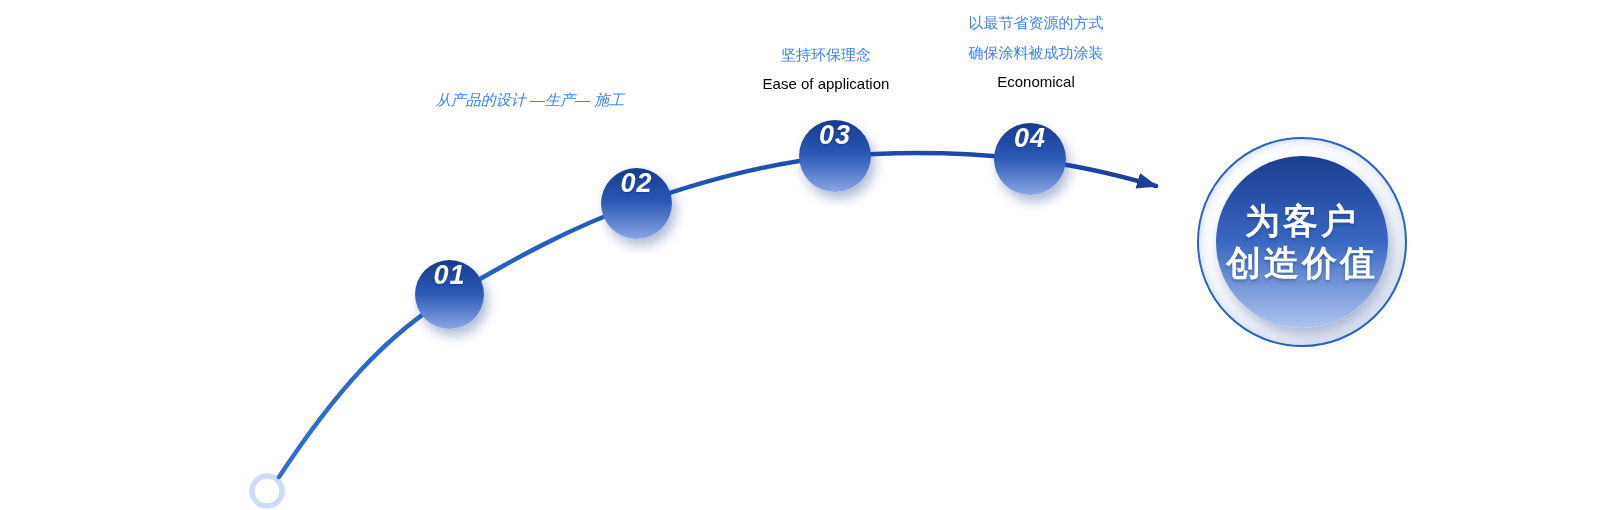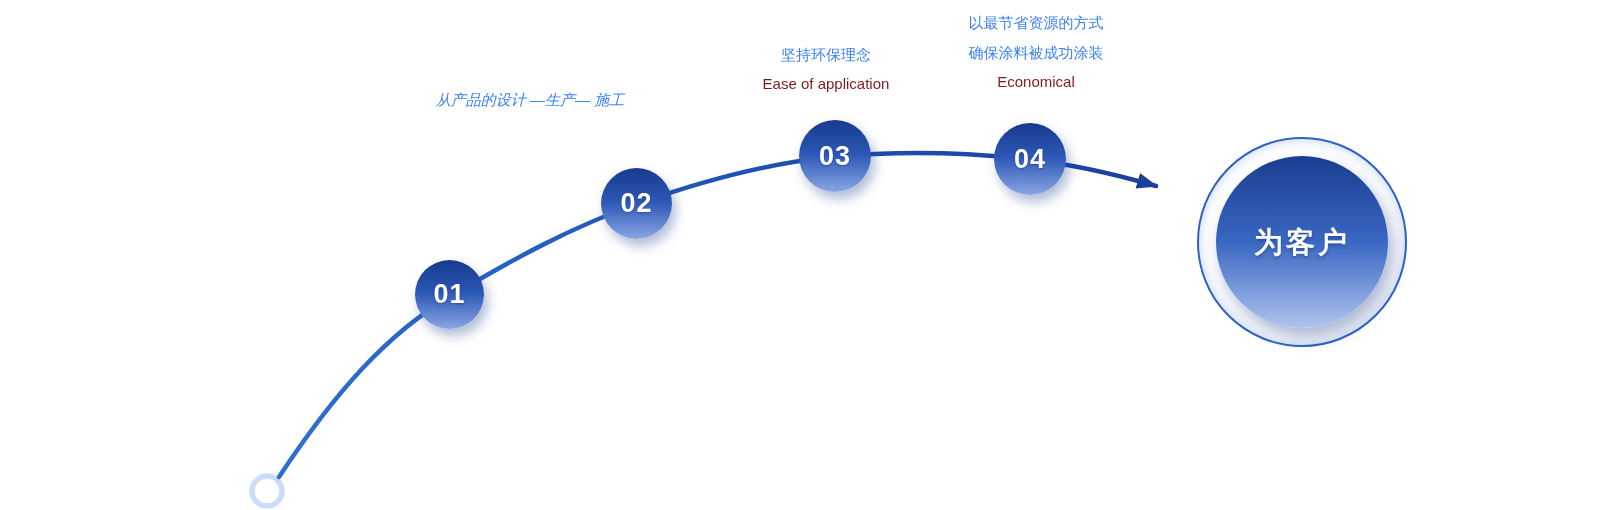--- a/index.html
+++ b/index.html
@@ -14,21 +14,21 @@
     overflow:hidden;
   }
   .curve-svg{position:absolute;left:0;top:0;z-index:1;}
 
   
   .step-circle{
     position:absolute;z-index:2;
     width:72px;height:72px;border-radius:50%;
     background:linear-gradient(180deg,#173a8e 0%,#2c58b6 48%,#8aa6e4 100%);
     box-shadow:4px 7px 12px rgba(30,60,140,0.35);
-    display:flex;align-items:center;justify-content:center;
+    display:flex;justify-content:center;font-style:italic;
   }
   .step-circle .num{
     color:#ffffff;font-size:27px;font-weight:bold;
     letter-spacing:1px;
     text-shadow:0 1px 2px rgba(10,30,80,0.35);
   }
   .c1{left:415px;top:260px;width:69px;height:69px;}
   .c2{left:601px;top:168px;width:71px;height:71px;}
   .c3{left:799px;top:120px;}
   .c4{left:994px;top:123px;}
@@ -37,21 +37,21 @@
   .step-label{
     position:absolute;z-index:3;
     transform:translateX(-50%);
     text-align:center;white-space:nowrap;
   }
   .step-label .t{
     display:block;color:#3b82f6;font-size:15px;line-height:30px;
     font-weight:500;
   }
   .step-label .sub{
-    display:block;color:#7f1d1d;font-size:15px;line-height:20px;margin-top:4px;
+    display:block;color:#000000;font-size:15px;line-height:20px;margin-top:4px;
   }
   .l1{left:356px;top:182px;}
   .l2{left:530px;top:85px;font-style:italic;}
   .l3{left:826px;top:40px;}
   .l4{left:1036px;top:8px;}
 
   
   .goal-ring{
     position:absolute;z-index:2;
     left:1197px;top:137px;width:206px;height:206px;
@@ -60,21 +60,21 @@
     display:flex;align-items:center;justify-content:center;
     background:#ffffff;
   }
   .goal-inner{
     width:172px;height:172px;border-radius:50%;
     background:linear-gradient(180deg,#1a3d90 0%,#3a67c2 50%,#aec4ee 100%);
     box-shadow:5px 9px 16px rgba(25,60,140,0.38);
     display:flex;flex-direction:column;align-items:center;justify-content:center;
   }
   .goal-inner .g{
-    color:#ffffff;font-size:29px;line-height:42px;font-weight:bold;
+    color:#ffffff;font-size:35px;line-height:42px;font-weight:bold;
     letter-spacing:3px;text-shadow:0 2px 3px rgba(10,30,80,0.3);
     white-space:nowrap;
   }
 </style>
 </head>
 <body>
 
 <div class="stage">
 
   <svg class="curve-svg" width="1620" height="510" viewBox="0 0 1620 510">
@@ -119,16 +119,17 @@
   </div>
   <div class="step-label l4">
     <span class="t">以最节省资源的方式</span>
     <span class="t">确保涂料被成功涂装</span>
     <span class="sub">Economical</span>
   </div>
 
   <div class="goal-ring">
     <div class="goal-inner">
       <span class="g">为客户</span>
+      <span class="g">创造价值</span>
     </div>
   </div>
 
 </div>
 
 </body></html>

